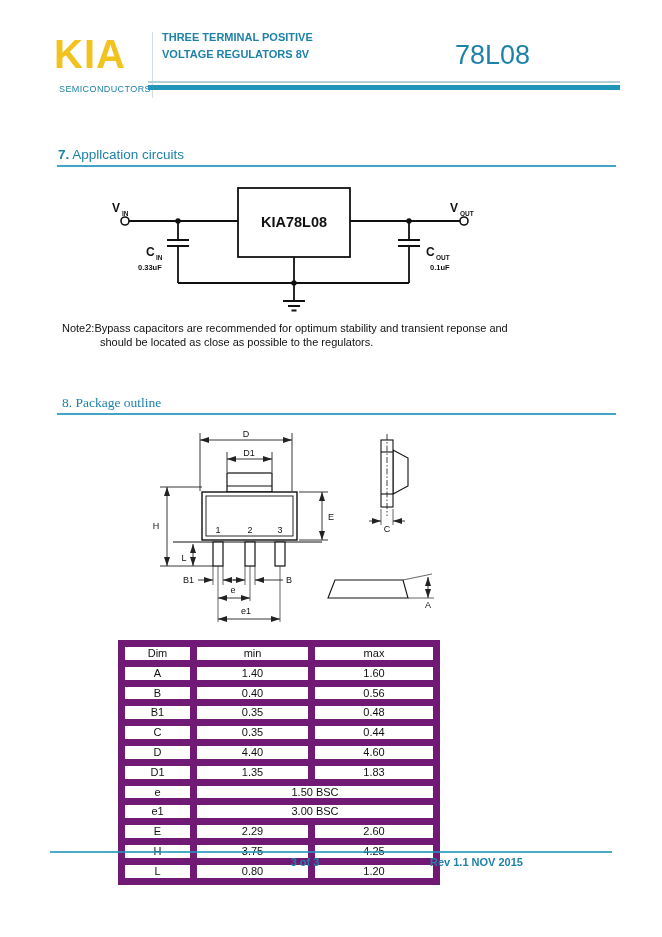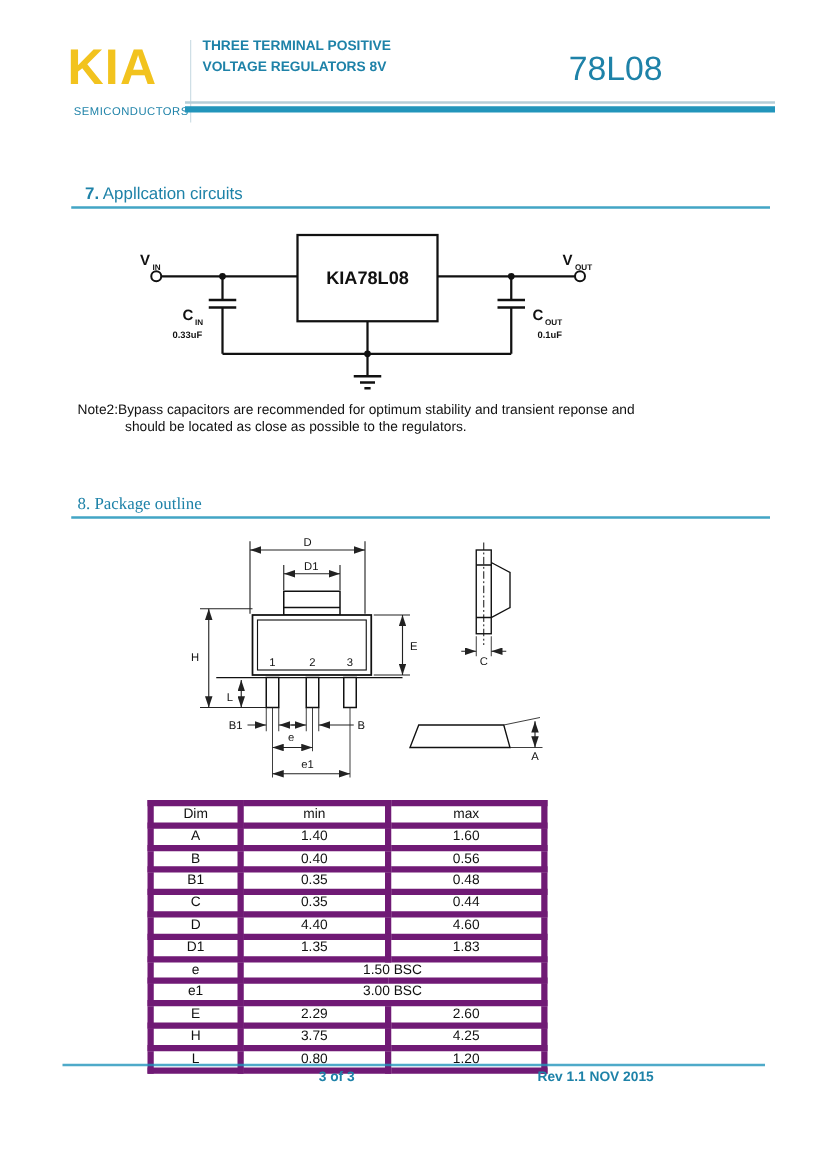--- a/index.html
+++ b/index.html
@@ -21,46 +21,46 @@
   .logo-sub{left:59px;top:84px;font-size:9px;color:var(--teal-text);letter-spacing:.4px;}
   .logo-divider{left:152px;top:32px;width:1px;height:66px;background:#cfdfe6;}
   .doc-title{left:162px;top:29px;font-size:11px;font-weight:bold;color:var(--teal-text);line-height:17px;}
   .part-number{left:455px;top:40px;width:165px;text-align:left;font-size:27px;color:var(--teal-text);}
   .rule-thin{left:148px;top:81px;width:472px;height:2px;background:var(--rule-light);}
   .rule-thick{left:148px;top:85px;width:472px;height:5px;background:var(--rule-teal);}
 
   
   .section-title{font-size:13.5px;color:var(--teal-text);}
   .section-title .num-bold{font-weight:bold;}
-  .s7-title{left:68px;top:147px;}
+  .s7-title{left:58px;top:147px;}
   .s7-rule{left:57px;top:165px;width:559px;height:2px;background:var(--rule-teal);opacity:.85;}
   .s8-title{left:62px;top:395px;font-family:Liberation Serif, serif;}
   .s8-rule{left:57px;top:413px;width:559px;height:2px;background:var(--rule-teal);opacity:.85;}
 
   
   .notes{left:62px;top:322px;width:540px;font-size:11px;line-height:13.5px;color:#111;}
   .notes .indent{padding-left:38px;}
 
   
   .circuit-svg{left:60px;top:182px;}
   .package-svg{left:140px;top:428px;}
   svg text{font-family:"Liberation Sans",sans-serif;fill:#111;}
 
   
   .dim-table-wrap{left:118px;top:640px;}
   table.dim-table{border-collapse:collapse;table-layout:fixed;width:315px;border:2px solid #000;}
   table.dim-table th,table.dim-table td{
-    border:5px solid #701a75;font-size:11px;font-weight:normal;text-align:center;
+    border:7px solid #701a75;font-size:11px;font-weight:normal;text-align:center;
     height:12.8px;line-height:12.8px;padding:0;white-space:nowrap;
   }
   col.c-dim{width:72px;} col.c-min{width:118px;} col.c-max{width:125px;}
 
   
   .footer-rule{left:50px;top:851px;width:562px;height:1.5px;background:var(--rule-teal);opacity:.8;}
-  .footer-page{left:255px;top:856px;width:100px;font-size:11px;font-weight:bold;color:var(--teal-text);}
+  .footer-page{left:255px;top:856px;width:100px;text-align:center;font-size:11px;font-weight:bold;color:var(--teal-text);}
   .footer-rev{left:430px;top:856px;width:150px;font-size:11px;font-weight:bold;color:var(--teal-text);}
 </style>
 </head>
 <body>
 
 <div class="page">
 
   <div>
     <div class="abs logo-text">KIA</div>
     <div class="abs logo-sub">SEMICONDUCTORS</div>

